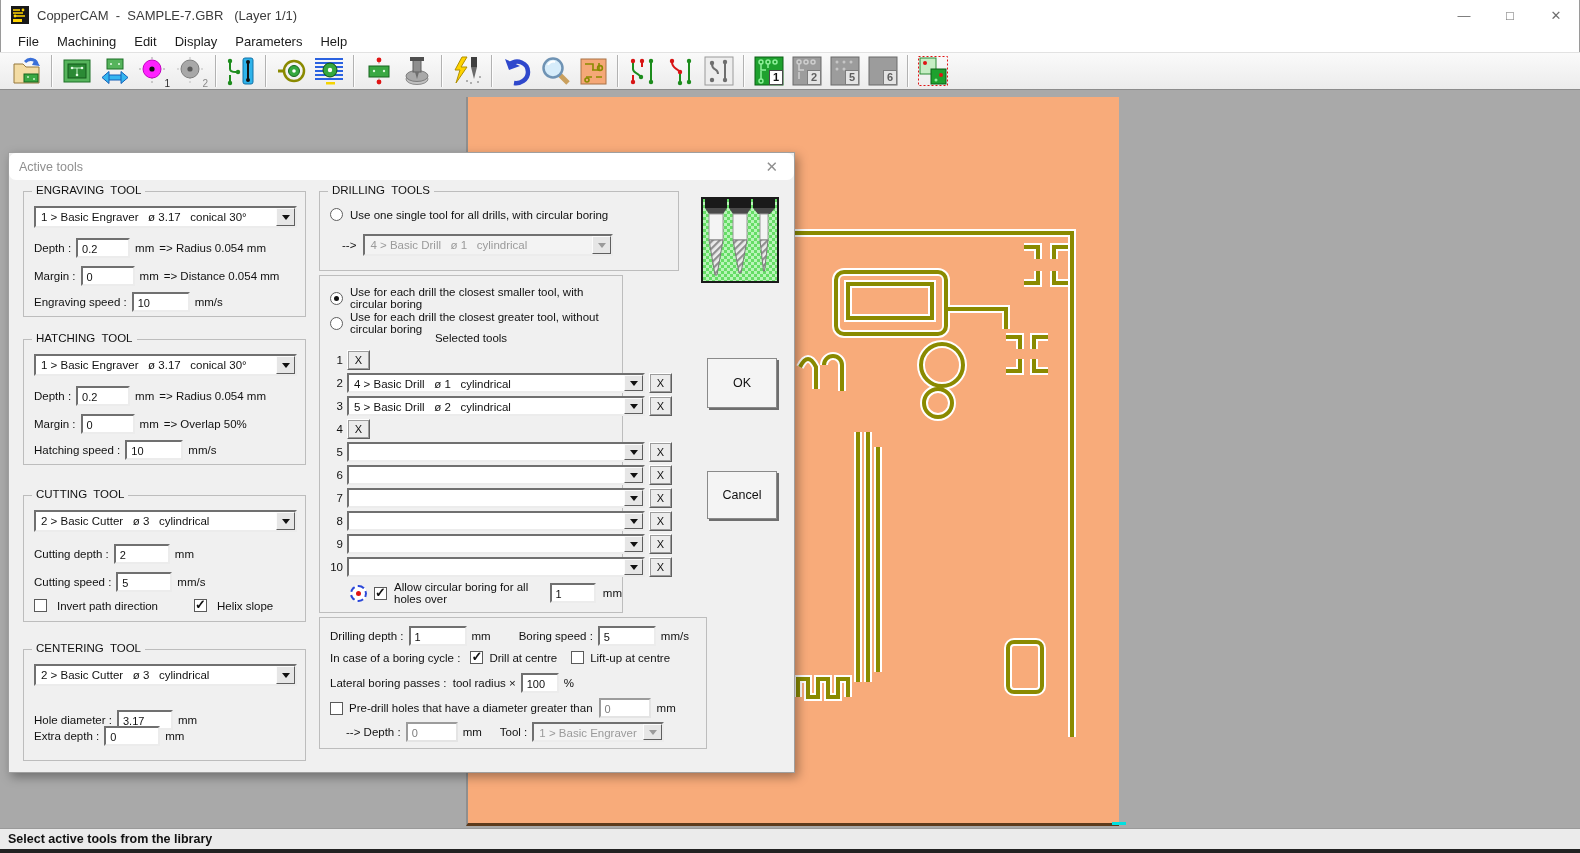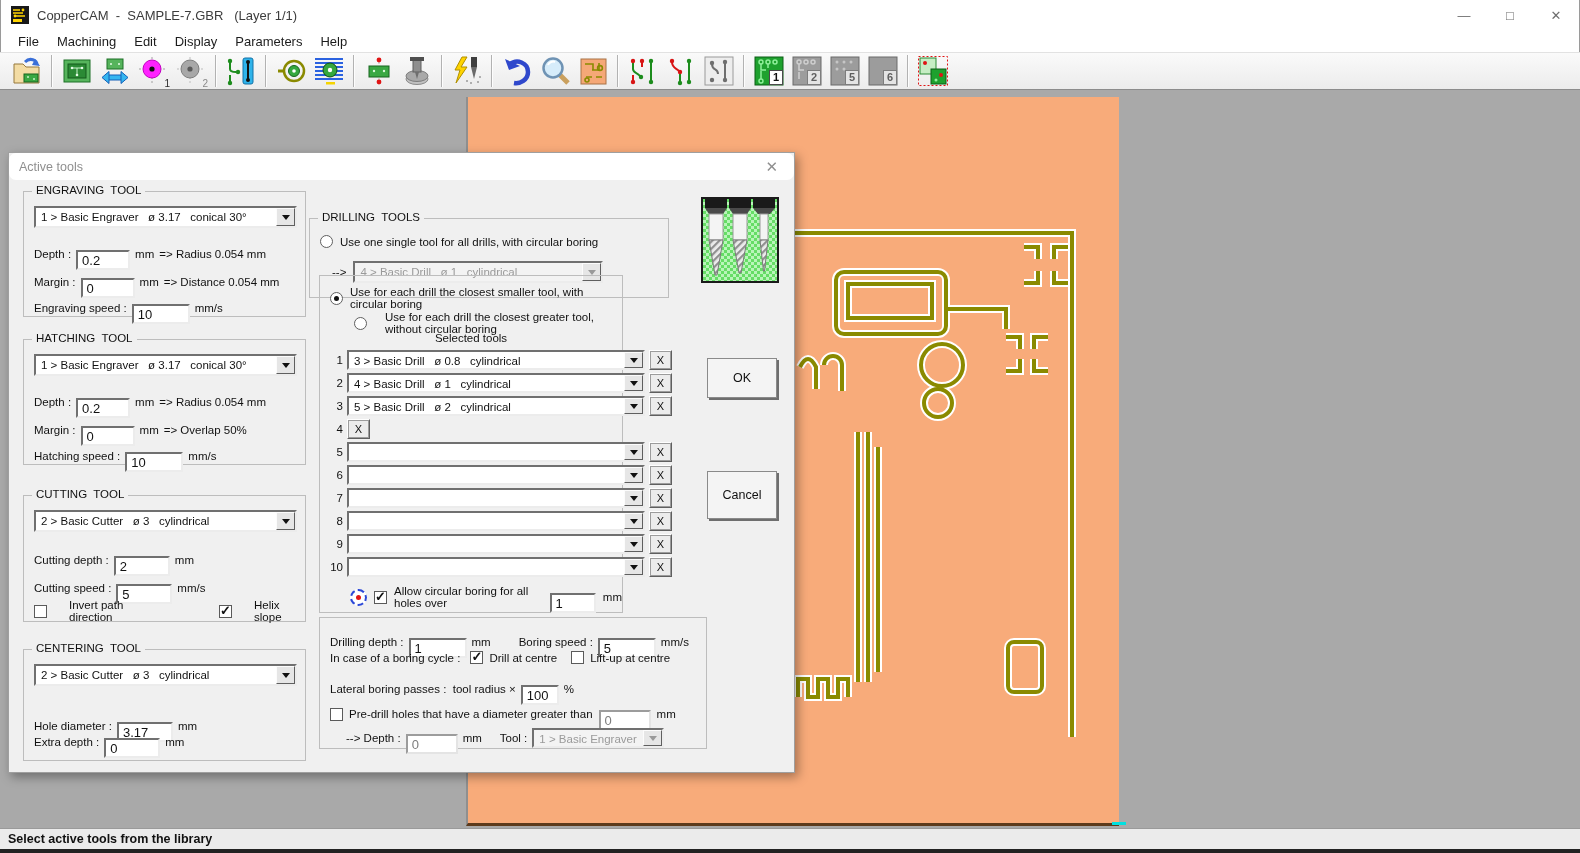--- a/index.html
+++ b/index.html
@@ -49,21 +49,21 @@
              box-sizing:border-box;padding:0 10px;border-radius:7px;}
   .dlg-title .txt{font-size:12.5px;color:#8f8f8f;}
   .dlg-close{margin-left:auto;font-size:15px;color:#8f8f8f;padding:0 6px;}
   .gbox{position:absolute;border:1px solid #bdbdbd;box-sizing:border-box;}
   .legend{position:absolute;top:-8px;left:8px;background:#f0f0f0;padding:0 4px;font-size:11.5px;color:#111;}
   .row{display:flex;align-items:center;gap:5px;font-size:11.5px;color:#111;}
   .lbl{font-size:11.5px;color:#111;}
   .note{font-size:11.5px;color:#111;}
 
   .sunken{background:#fff;border:2px solid;border-color:#707070 #ececec #ececec #707070;box-sizing:border-box;}
-  .tin{height:20px;padding:2px 4px;font-size:13px;line-height:14px;color:#111;overflow:hidden;margin-top:12px;}
+  .tin{height:20px;padding:2px 4px;font-size:11px;line-height:14px;color:#111;overflow:hidden;}
   .tin.dis{color:#7d7d7d;border-color:#9c9c9c #e4e4e4 #e4e4e4 #9c9c9c;}
   .combo{display:flex;align-items:stretch;height:22px;}
   .combo .ctxt{flex:1;padding:3px 4px 0 5px;font-size:11.5px;color:#111;overflow:hidden;white-space:pre;}
   .combo .cbtn{width:17px;background:#e6e6e6;border:1px solid;border-color:#fcfcfc #5f5f5f #5f5f5f #fcfcfc;
                display:flex;align-items:center;justify-content:center;}
   .tri{width:0;height:0;border:4px solid transparent;border-top:5px solid #111;margin-top:5px;}
   .combo.dis{background:#f3f3f3;}
   .combo.dis .ctxt{color:#9a9a9a;}
   .combo.dis .tri{border-top-color:#9a9a9a;}
 
@@ -439,21 +439,21 @@
       <div class="row abs" style="left:10px;top:48px;">
         <span class="lbl">Cutting depth :</span>
         <div class="tin sunken" style="width:56px;">2</div>
         <span class="lbl">mm</span>
       </div>
       <div class="row abs" style="left:10px;top:76px;">
         <span class="lbl">Cutting speed :</span>
         <div class="tin sunken" style="width:56px;">5</div>
         <span class="lbl">mm/s</span>
       </div>
-      <div class="row abs" style="left:10px;top:103px;gap:22px;justify-content:center;">
+      <div class="row abs" style="left:10px;top:103px;gap:10px;justify-content:center;">
         <span class="cb"></span>
         <span class="lbl">Invert path direction</span>
         <span style="width:16px;"></span>
         <span class="cb on"></span>
         <span class="lbl">Helix slope</span>
       </div>
     </div>
 
     <div class="gbox" style="left:14px;top:496px;width:283px;height:112px;">
       <span class="legend pre">CENTERING  TOOL</span>
@@ -468,21 +468,21 @@
         <div class="tin sunken" style="width:56px;">3.17</div>
         <span class="lbl">mm</span>
       </div>
       <div class="row abs" style="left:10px;top:76px;">
         <span class="lbl">Extra depth :</span>
         <div class="tin sunken" style="width:56px;">0</div>
         <span class="lbl">mm</span>
       </div>
     </div>
 
-    <div class="gbox" style="left:300px;top:38px;width:360px;height:80px;margin-top:27px;">
+    <div class="gbox" style="left:310px;top:38px;width:360px;height:80px;">
       <span class="legend pre">DRILLING  TOOLS</span>
       <div class="row abs" style="left:10px;top:16px;gap:7px;">
         <span class="radio"></span>
         <span class="lbl">Use one single tool for all drills, with circular boring</span>
       </div>
       <div class="row abs" style="left:22px;top:42px;gap:7px;">
         <span class="lbl">--&gt;</span>
         <div class="combo sunken dis" style="width:250px;">
           <span class="ctxt">4 &gt; Basic Drill   ø 1   cylindrical</span>
           <span class="cbtn">
@@ -490,34 +490,28 @@
             </span>
         </div>
       </div>
     </div>
 
     <div class="gbox" style="left:310px;top:122px;width:304px;height:338px;">
       <div class="row abs" style="left:10px;top:10px;gap:7px;">
         <span class="radio on"></span>
         <span class="lbl">Use for each drill the closest smaller tool, with circular boring</span>
       </div>
-      <div class="row abs" style="left:10px;top:35px;gap:18px;margin-left:24px;">
+      <div class="row abs" style="left:10px;top:35px;gap:7px;">
         <span class="radio"></span>
         <span class="lbl">Use for each drill the closest greater tool, without circular boring</span>
       </div>
       <div class="abs" style="left:0;top:56px;width:100%;text-align:center;font-size:11.5px;color:#111;">Selected tools</div>
       <div class="abs" style="left:8px;top:74px;width:344px;">
         <div class="listrow">
           <span class="num">1</span>
-          <div class="combo sunken">
-              <span class="ctxt">3 &gt; Basic Drill   ø 0.8   cylindrical</span>
-              <span class="cbtn">
-                <span class="tri"></span>
-              </span>
-            </div>
           <span class="xbtn">X</span>
         </div>
         <div class="listrow">
           <span class="num">2</span>
           <div class="combo sunken">
               <span class="ctxt">4 &gt; Basic Drill   ø 1   cylindrical</span>
               <span class="cbtn">
                 <span class="tri"></span>
               </span>
             </div>
@@ -672,21 +666,21 @@
         </g>
         <g transform="translate(48,0)">
           <rect x="2" y="0" width="22" height="9" fill="#1a1a1a"></rect>
           <polygon points="2,9 24,9 19,15 7,15" fill="#4a4a4a"></polygon>
           <rect x="9" y="15" width="8" height="26" fill="#f4f4f4" stroke="#9a9a9a"></rect>
           <polygon points="9,41 17,41 13.5,72 12.5,72" fill="url(#hp)" stroke="#7a7a7a"></polygon>
         </g>
       </svg>
     </div>
 
-    <div class="btn-big" style="left:698px;top:205px;height:40px;">OK</div>
+    <div class="btn-big" style="left:698px;top:205px;height:50px;">OK</div>
     <div class="btn-big" style="left:698px;top:318px;height:48px;">Cancel</div>
   </div>
 
   <div class="abs statusbar">
     <span>Select active tools from the library</span>
   </div>
   <div class="abs bottombar"></div>
 
 </div>
 

